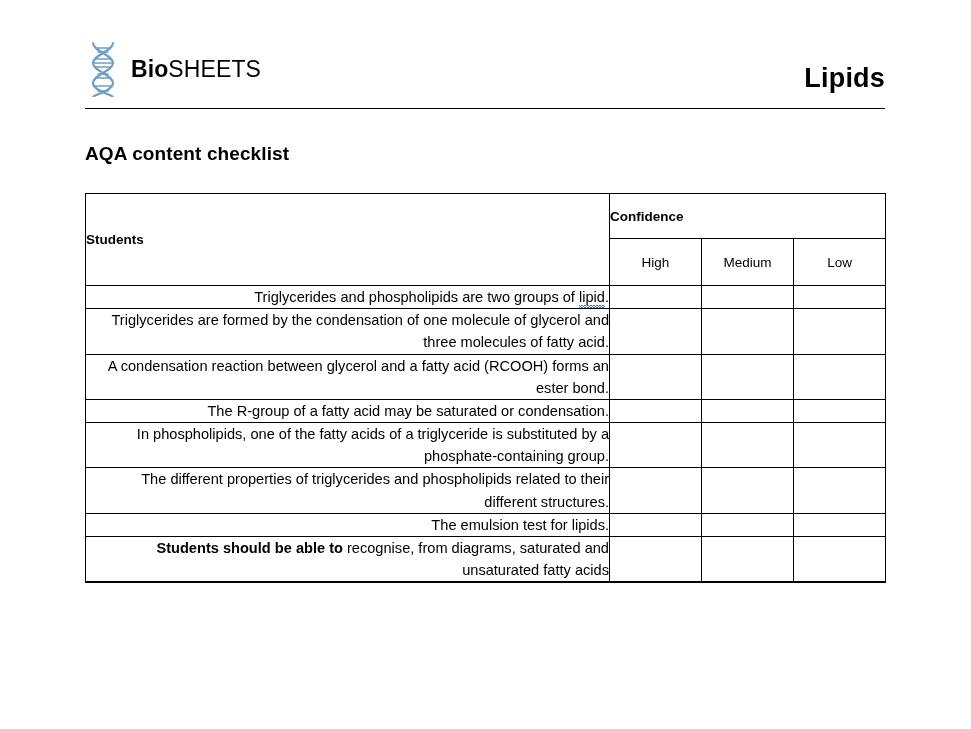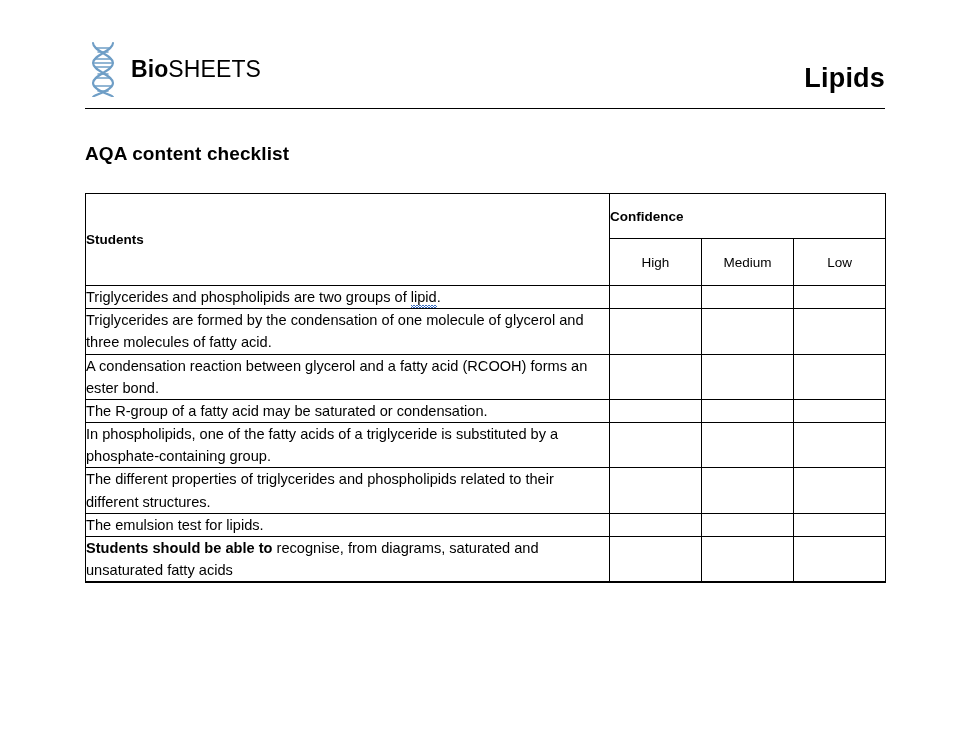--- a/index.html
+++ b/index.html
@@ -115,21 +115,21 @@
   .th-level {
     font-size: 13.5px;
     font-weight: normal;
     text-align: center;
     height: 46px;
   }
 
   .content-cell {
     font-size: 14.6px;
     line-height: 1.52;
-    text-align: left;
+    text-align: right;
     padding: 9px 10px 9px 9px;
   }
   .content-cell .lead {
     font-weight: bold;
   }
   .conf-cell {
     background: #ffffff;
   }
 
   

